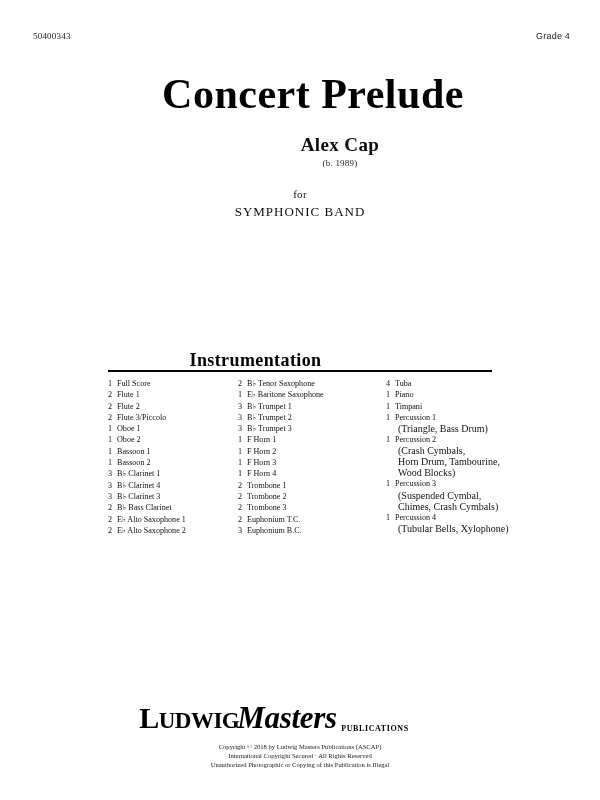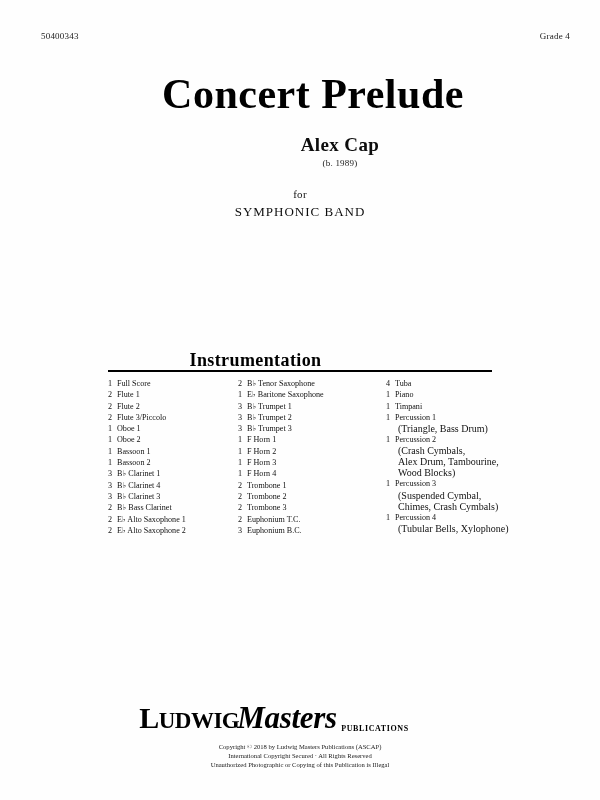--- a/index.html
+++ b/index.html
@@ -32,24 +32,23 @@
     right: 30px;
     display: flex;
     justify-content: space-between;
     align-items: baseline;
     font-size: 9px;
     letter-spacing: 0.2px;
     color: #1a1a1a;
   }
   .header .catalog {
     font-family: "Liberation Serif", serif;
-    margin-left: 8px;
   }
   .header .grade {
-    font-family: Liberation Serif, serif;
+    font-family: Liberation Sans, sans-serif;
     text-align: right;
   }
 
   
   .title-block {
     position: absolute;
     top: 72px;
     left: 13px;
     width: 600px;
     text-align: center;
@@ -442,21 +441,21 @@
             <span class="instr-label">Percussion 1</span>
           </div>
           <span class="instr-sub">(Triangle, Bass Drum)</span>
         </div>
         <div>
           <div class="instr-line">
             <span class="instr-qty">1</span>
             <span class="instr-label">Percussion 2</span>
           </div>
           <span class="instr-sub">(Crash Cymbals,</span>
-          <span class="instr-sub">Alex Drum, Tambourine,</span>
+          <span class="instr-sub">Horn Drum, Tambourine,</span>
           <span class="instr-sub">Wood Blocks)</span>
         </div>
         <div>
           <div class="instr-line">
             <span class="instr-qty">1</span>
             <span class="instr-label">Percussion 3</span>
           </div>
           <span class="instr-sub">(Suspended Cymbal,</span>
           <span class="instr-sub">Chimes, Crash Cymbals)</span>
         </div>

